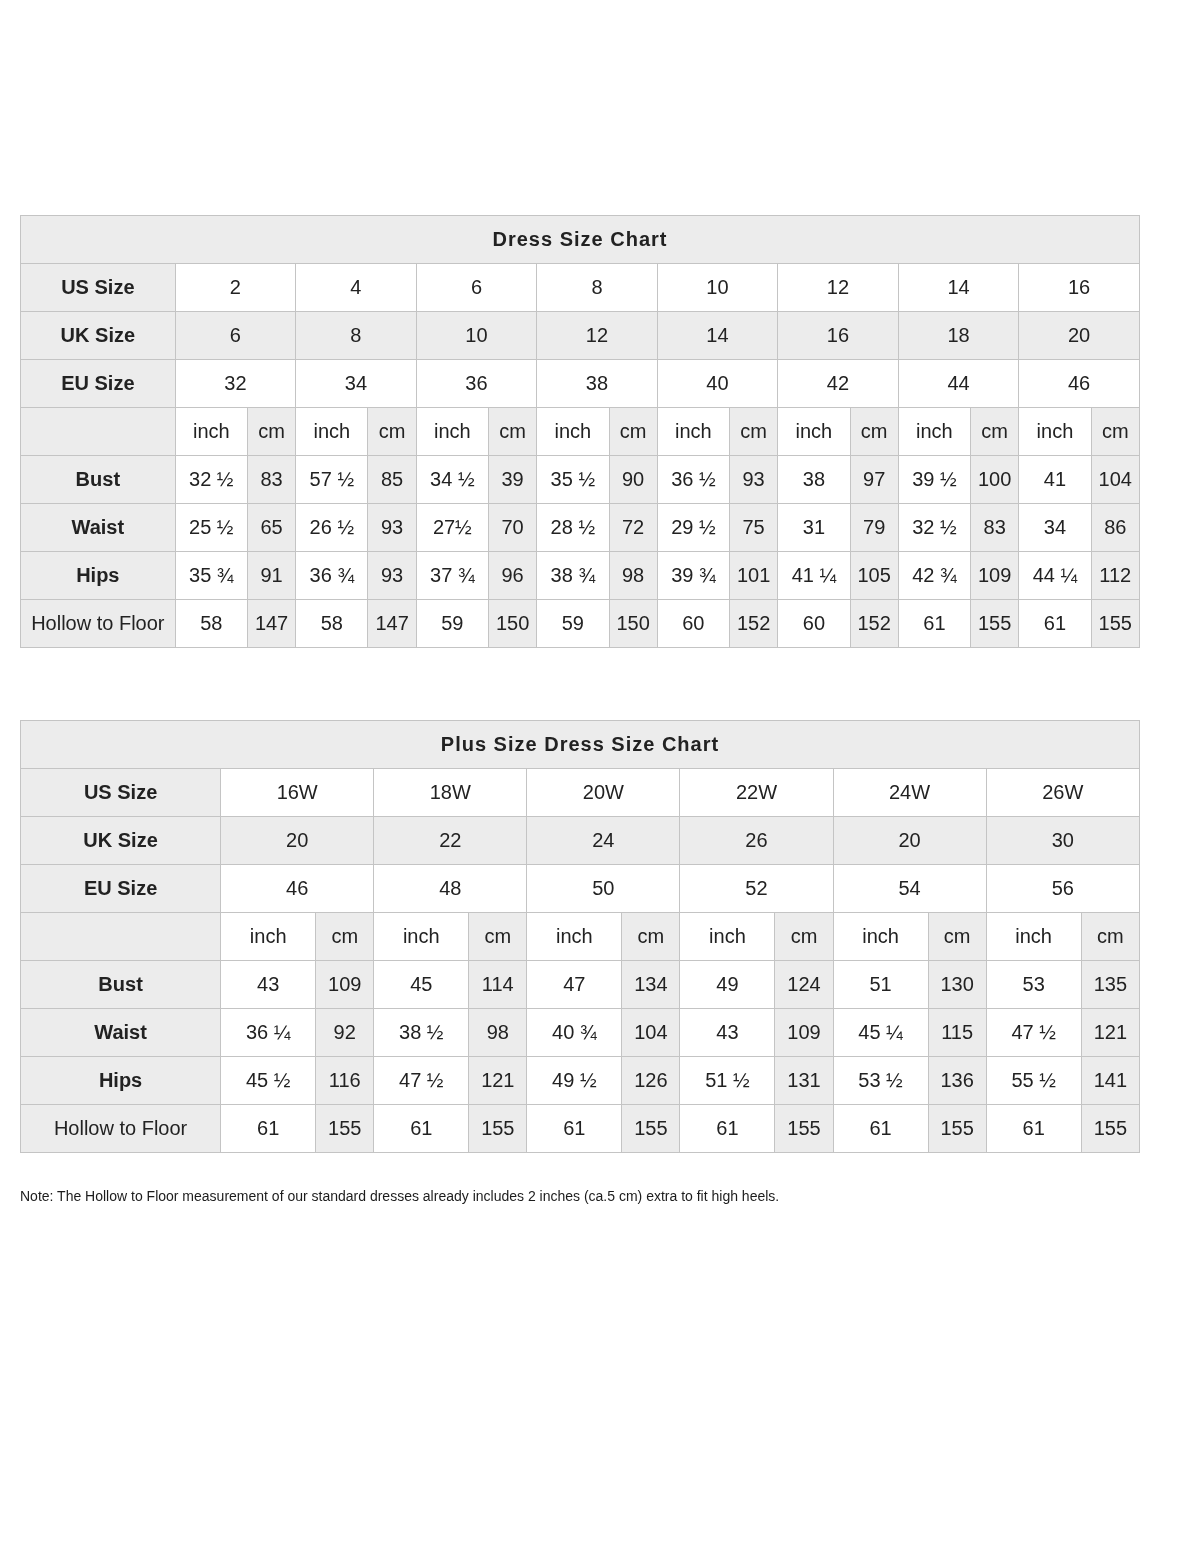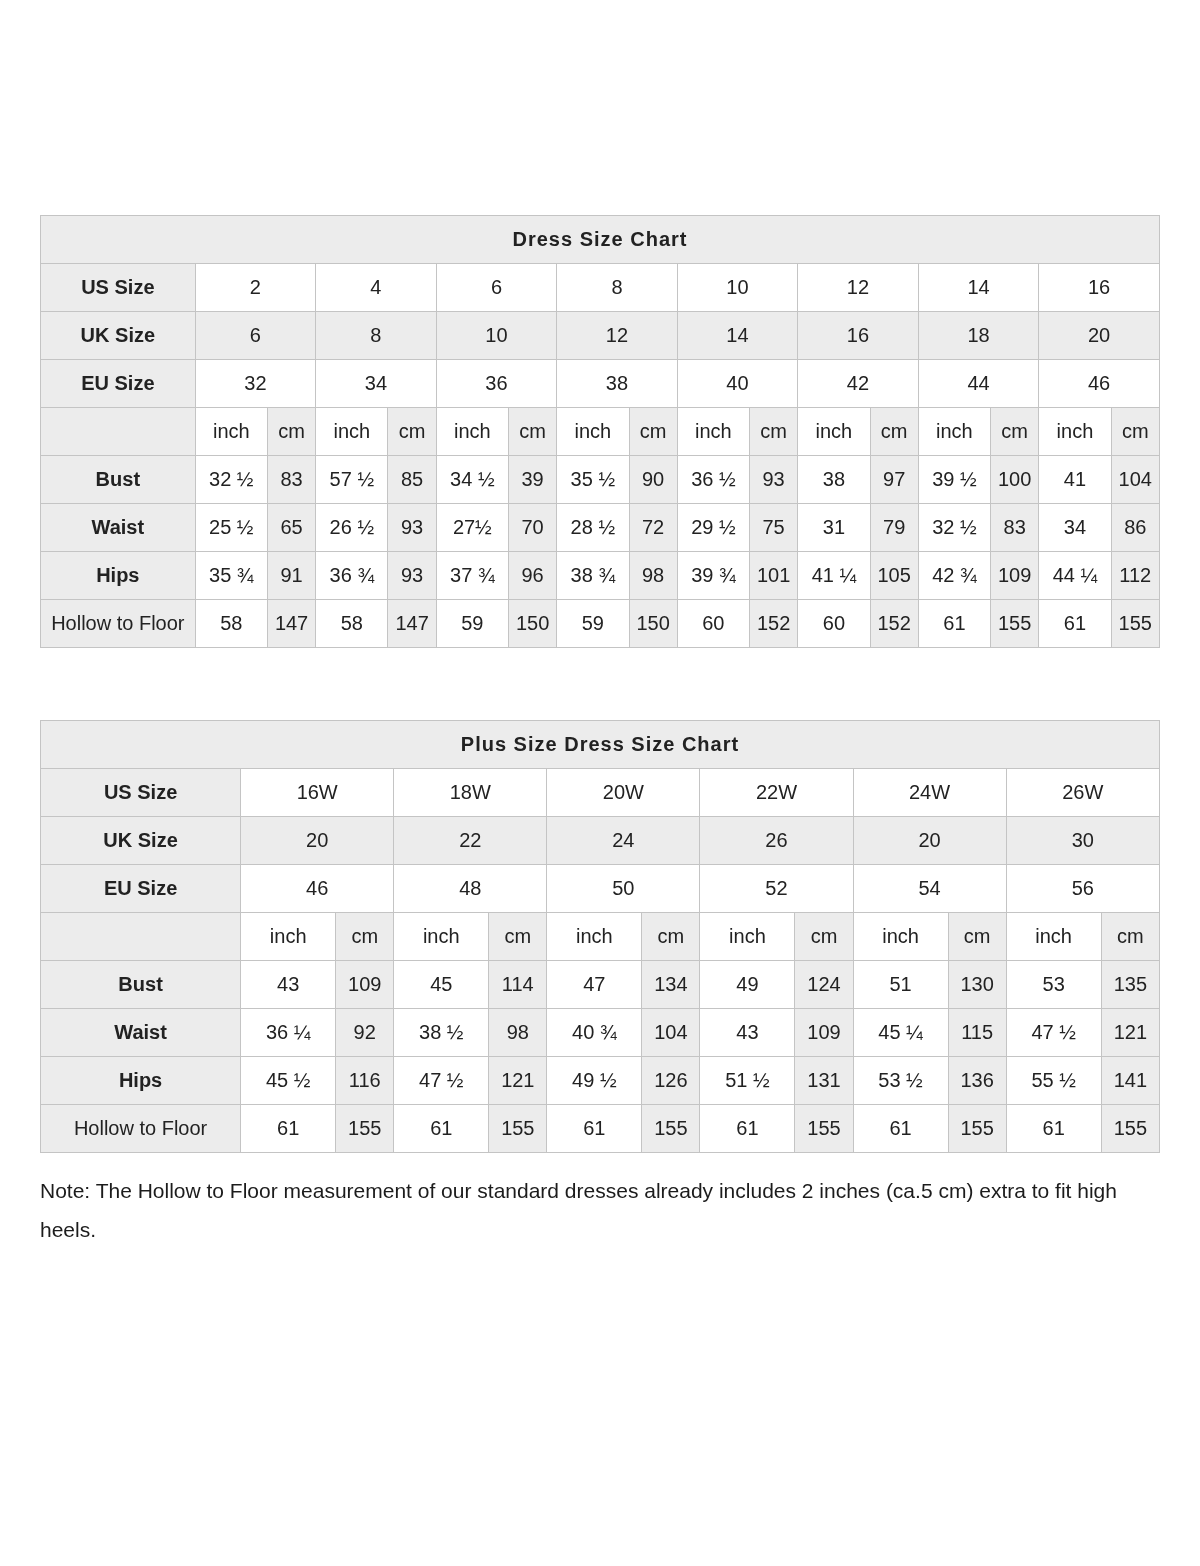--- a/index.html
+++ b/index.html
@@ -7,21 +7,21 @@
     padding: 0;
     background: #ffffff;
     font-family: "Liberation Sans", sans-serif;
     color: #1f1f1f;
   }
   .page {
     width: 1200px;
     min-height: 1566px;
     background: #ffffff;
     box-sizing: border-box;
-    padding: 215px 40px 0 40px;
+    padding: 215px 40px 0 20px;
   }
   table.size-table {
     border-collapse: collapse;
     table-layout: fixed;
     width: 1120px;
   }
   table.size-table td {
     border: 1px solid #c4c4c4;
     text-align: center;
     vertical-align: middle;
@@ -51,23 +51,23 @@
   }
   td.unit-cell { font-size: 20px; }
   #standard-table col.c-label { width: 154px; }
   #standard-table col.c-inch  { width: 72px; }
   #standard-table col.c-cm    { width: 48px; }
   #plus-table col.c-label { width: 200px; }
   #plus-table col.c-inch  { width: 95px; }
   #plus-table col.c-cm    { width: 58px; }
   #plus-table { margin-top: 72px; }
   .notes {
-    margin-top: 18px;
+    margin-top: 24px;
     width: 1122px;
-    font-size: 21px;
+    font-size: 14px;
     line-height: 39px;
     color: #1c1c1c;
   }
   .notes p { margin: 0; }
 </style>
 </head>
 <body>
 
 <div class="page" data-name="size-chart-page">
 

